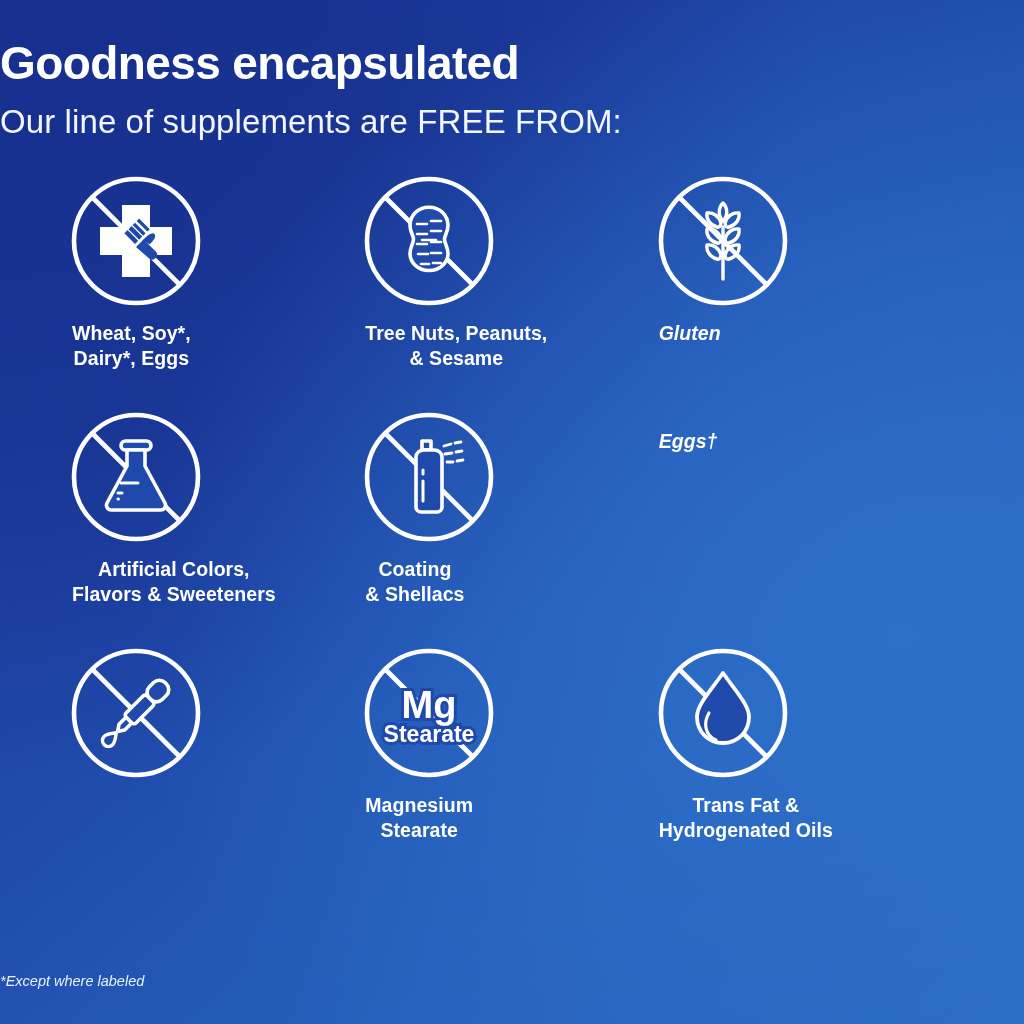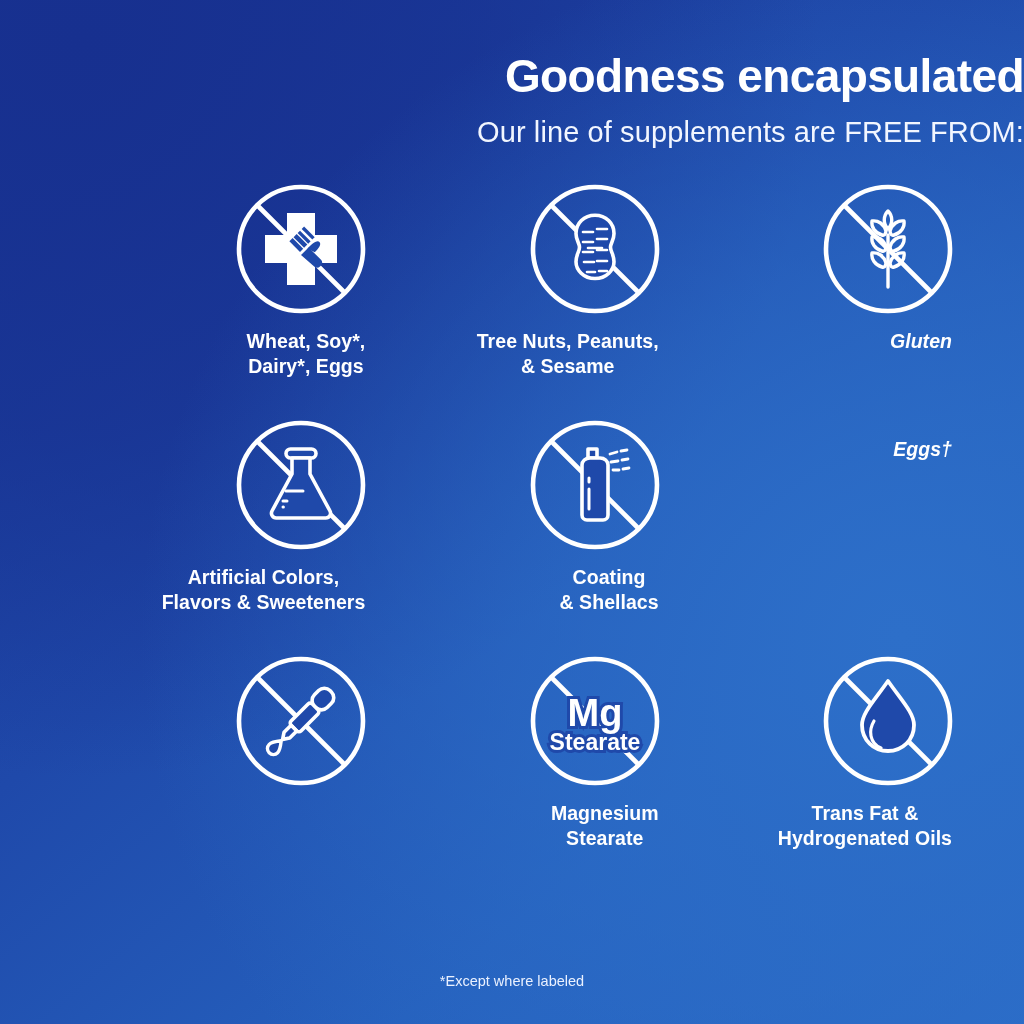--- a/index.html
+++ b/index.html
@@ -11,48 +11,48 @@
     background-image:
       radial-gradient(120% 110% at 88% 62%, #2d6fc9 0%, rgba(45,111,201,0.55) 32%, rgba(45,111,201,0) 62%),
       radial-gradient(100% 100% at 8% 4%, #17308f 0%, rgba(23,48,143,0.65) 38%, rgba(23,48,143,0) 72%),
       linear-gradient(140deg, #1a3596 0%, #1f49aa 42%, #2560bd 72%, #2a6ac6 100%);
     color:#fff;
     overflow:hidden;
     -webkit-font-smoothing:antialiased;
   }
   .page { position:relative; width:1024px; height:1024px; }
 
-  .header { text-align:right; padding-top:52px; }
+  .header { text-align:left; padding-top:39px; }
   .title {
     font-size:46px; font-weight:700; letter-spacing:-0.6px;
     line-height:1.05; color:#ffffff;
   }
   .subtitle {
-    margin-top:16px; font-size:29px; font-weight:400;
+    margin-top:16px; font-size:33px; font-weight:400;
     color:#f2f6ff; letter-spacing:0.1px;
   }
 
   .grid {
     margin:36px auto 0; width:880px;
     display:grid; grid-template-columns:repeat(3,1fr);
     grid-template-rows:repeat(3,236px);
     justify-items:center;
   }
-  .cell { display:flex; flex-direction:column; align-items:flex-end; width:100%; }
+  .cell { display:flex; flex-direction:column; align-items:flex-start; width:100%; }
   .badge { width:128px; height:128px; display:block; }
   .badge svg { display:block; width:128px; height:128px; overflow:visible; }
   .cell-label {
     margin-top:16px; text-align:center;
     font-size:19.5px; font-weight:700; line-height:1.28;
     color:#ffffff; letter-spacing:0.05px; white-space:pre-line;
   }
   .cell-label.single { margin-top:16px;font-style:italic; }
 
   .footnotes {
-    position:absolute; left:0; right:0; bottom:30px; text-align:center;
+    position:absolute; left:0; right:0; bottom:30px; font-style:italic;
   }
   .footnote { font-size:14.5px; font-weight:400; color:#eaf1ff; line-height:1.65; }
 </style>
 </head>
 <body>
 
 <div class="page">
 
   <div class="header">
     <div class="title">Goodness encapsulated</div>

